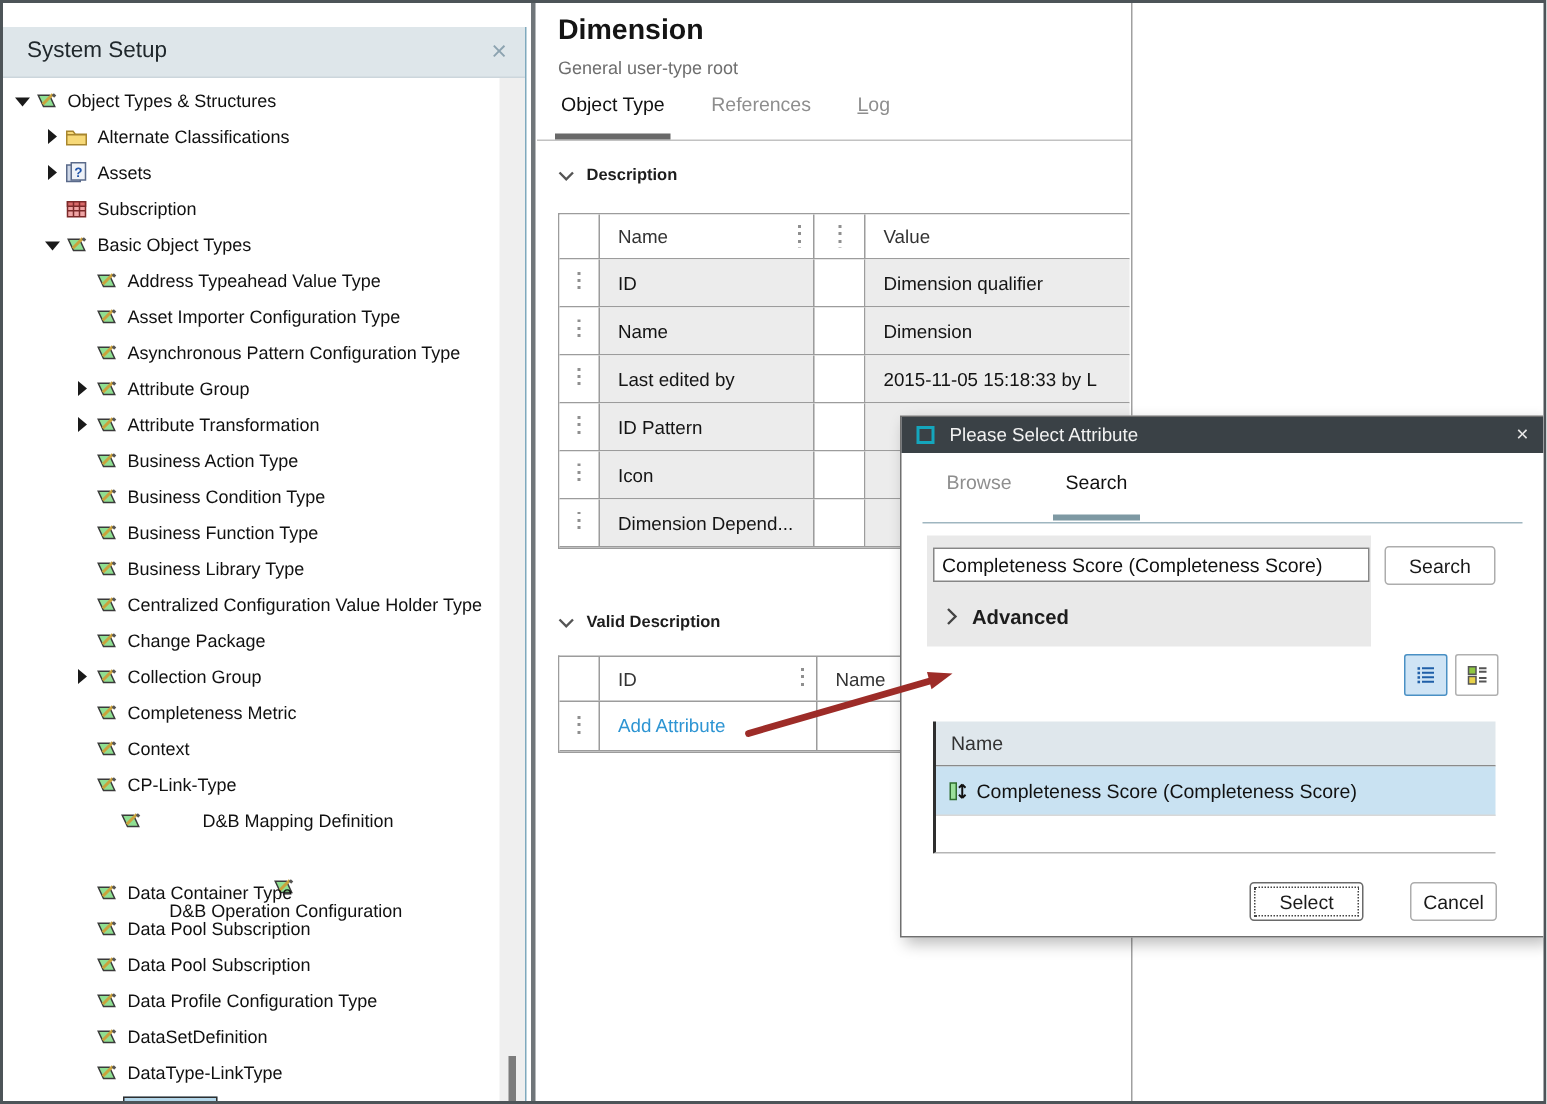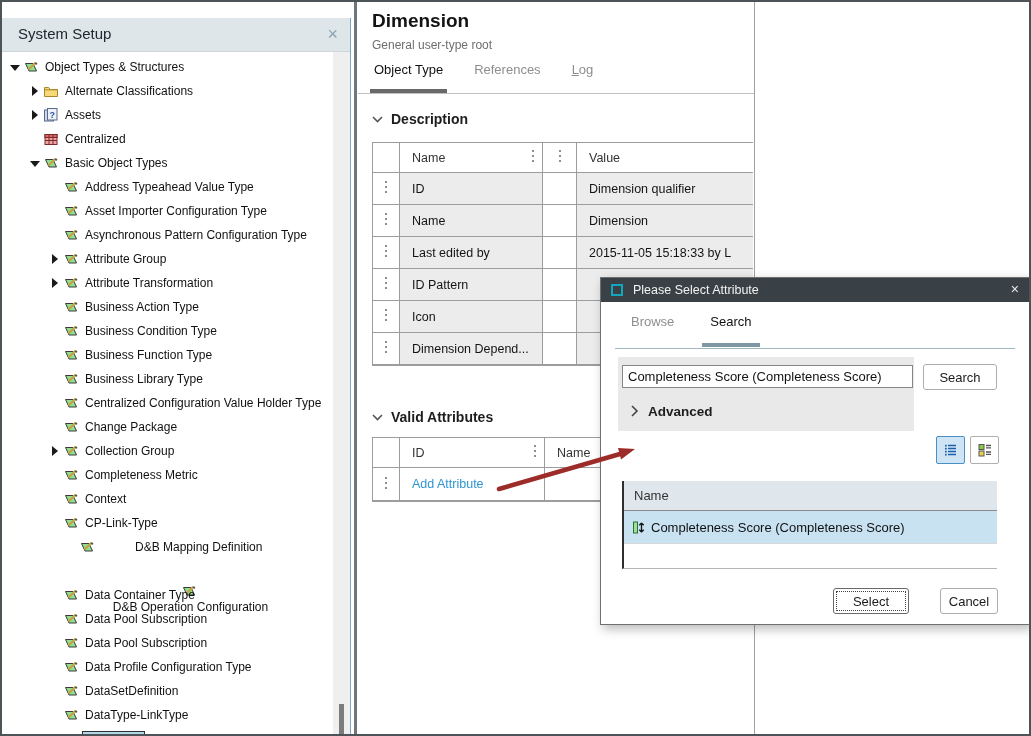--- a/index.html
+++ b/index.html
@@ -29,21 +29,21 @@
   .detail-panel { position:absolute; left:356px; top:0; width:397px; height:732px; background:#fff; border-right:1px solid #a0a0a0; }
   .dp-title { position:absolute; left:14px; top:8px; font-size:19px; font-weight:bold; color:#141414; }
   .dp-sub { position:absolute; left:14px; top:36px; font-size:12px; color:#6e6e6e; }
   .dp-sep { position:absolute; left:0; top:91px; right:0; height:1px; background:#c2c2c2; }
   .tabs { position:absolute; left:14px; top:60px; display:flex; gap:27px; }
   .tab { position:relative; font-size:13px; color:#8e8e8e; cursor:pointer; padding:0 2px; }
   .tab.active { color:#111; }
   .dp-tabs .tab.active::after { content:""; position:absolute; left:-2px; right:-2px; top:27px; height:4px; background:#696969; }
   .tab u { text-decoration:underline; }
 
-  .section-head { position:absolute; left:14px; display:flex; align-items:center; gap:8px; font-size:14px; font-weight:bold; color:#1d1d1d; }
+  .section-head { position:absolute; left:14px; display:flex; align-items:center; gap:8px; font-size:11px; font-weight:bold; color:#1d1d1d; }
   .chev-down { width:11px; height:7px; }
 
   .grid-table { position:absolute; left:14px; width:381px; border:1px solid #9c9c9c; border-right:none; }
   .t-row { display:flex; border-bottom:1px solid #9c9c9c; background:#fff; }
   .t-row:last-child { border-bottom:1px solid #9c9c9c; }
   .t-head { height:30px; }
   .t-body-row { height:32px; }
   .cell { border-right:1px solid #9c9c9c; display:flex; align-items:center; overflow:hidden; font-size:12.5px; color:#141414; white-space:nowrap; }
   .cell:last-child { border-right:none; }
   .c-handle { width:27px; flex:none; justify-content:center; }
@@ -128,21 +128,21 @@
         </div>
         <div class="tree-item" style="padding-left: 26px;">
           <div class="exp none" style="display: inline-block;"></div>
           <div class="ticon">
             <svg width="16" height="16" viewBox="0 0 16 16">
               <rect x="2" y="3.5" width="12" height="10" fill="#f0a5a5" stroke="#7c2a2a"></rect>
               <rect x="2" y="3.5" width="12" height="3" fill="#d96a6a" stroke="#7c2a2a"></rect>
               <path d="M2 9.5 h12 M6 3.5 v10 M10 3.5 v10" stroke="#7c2a2a"></path>
             </svg>
           </div>
-          <div class="tlabel" style="display: inline-block;">Centralized</div>
+          <div class="tlabel" style="display: inline-block;">Subscription</div>
         </div>
         <div class="tree-item" style="padding-left: 26px;">
           <div class="exp expanded" style="display: inline-block;"></div>
           <div class="ticon">
             <svg width="16" height="16" viewBox="0 0 16 16">
               <path d="M2.5 4.5 L10 4.5 L13.5 12 L6 12 Z" fill="#8fdf92" stroke="#3a3a3a"></path>
               <path d="M5.5 10.5 L12.2 3.8" stroke="#caa23c" stroke-width="2"></path>
               <path d="M12.2 3.8 l1.6 1.6" stroke="#555" stroke-width="2"></path>
             </svg>
           </div>
@@ -501,21 +501,21 @@
             <div class="cell c-mini"></div>
             <div class="cell c-flex filled"></div>
           </div>
         </div>
     </div>
 
     <div class="section-head" style="top:407px;">
       <svg class="chev-down" viewBox="0 0 11 7">
           <polyline points="1,1 5.5,5.5 10,1" fill="none" stroke="#555" stroke-width="1.6"></polyline>
         </svg>
-      <span>Valid Attributes</span>
+      <span>Valid Description</span>
     </div>
 
     <div class="grid-table" style="top:435px;">
       <div class="t-row t-head">
         <div class="cell c-handle"></div>
         <div class="cell c-id hdr-cell">
           <span>ID</span>
           <span class="spread"></span>
           <span class="vdots" style="margin-right:8px;"></span>
         </div>

